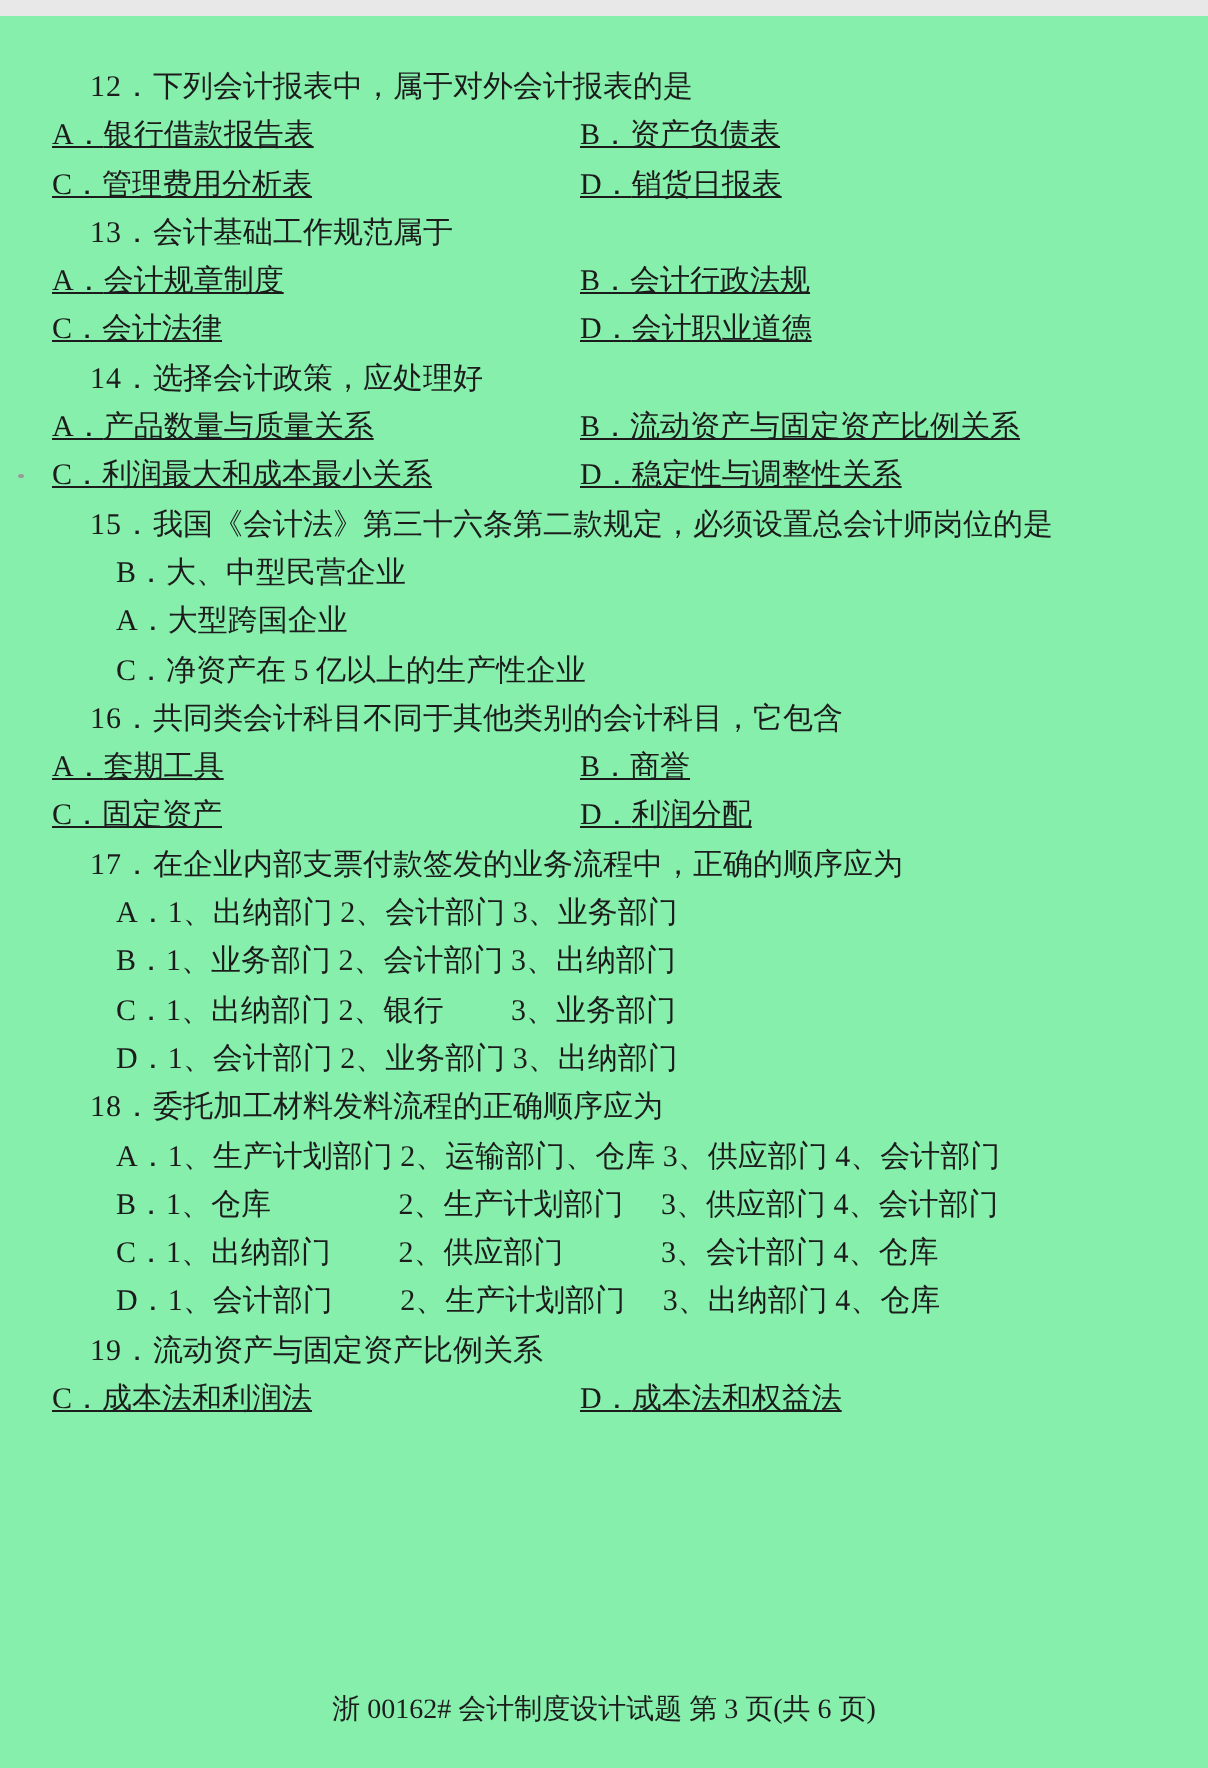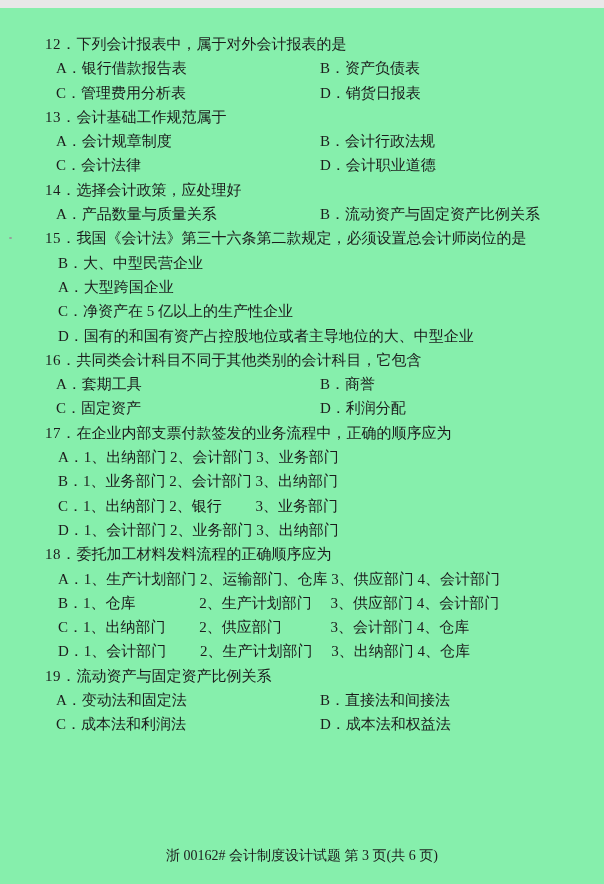--- a/index.html
+++ b/index.html
@@ -10,21 +10,21 @@
     font-family:"Liberation Serif","DejaVu Serif",serif;
     font-size:15px;
     line-height:24.3px;
     color:#1c1c1c;
     overflow:hidden;
     margin:8px auto;
   }
   .content{position:absolute;top:24px;left:0;right:0;}
   .stem{padding-left:45px;white-space:pre-wrap;}
   .qnum{letter-spacing:0.5px;}
-  .opt-row{display:flex;padding-left:56px;}
+  .opt-row{display:flex;padding-left:26px;text-decoration:underline;}
   .opt-row .col-left{width:264px;flex:none;}
   .opt{white-space:pre-wrap;}
   .opts-single .opt{padding-left:58px;}
   .footer{
     position:absolute;left:0;right:0;top:836px;
     text-align:center;font-size:14px;line-height:24px;color:#1c1c1c;
   }
   .speck{
     position:absolute;left:9px;top:229px;width:3px;height:2px;
     background:#9a9a9a;border-radius:50%;
@@ -61,28 +61,31 @@
         <div class="opt"><span>D．</span><span>会计职业道德</span></div>
       </div>
     </section>
 
     <section>
       <div class="stem"><span class="qnum">14．</span><span>选择会计政策，应处理好</span></div>
       <div class="opt-row">
         <div class="opt col-left"><span>A．</span><span>产品数量与质量关系</span></div>
         <div class="opt"><span>B．</span><span>流动资产与固定资产比例关系</span></div>
       </div>
+      <div class="opt-row">
+        <div class="opt col-left"><span>C．</span><span>利润最大和成本最小关系</span></div>
+        <div class="opt"><span>D．</span><span>稳定性与调整性关系</span></div>
+      </div>
     </section>
 
     <section class="opts-single">
       <div class="stem"><span class="qnum">15．</span><span>我国《会计法》第三十六条第二款规定，必须设置总会计师岗位的是</span></div>
       <div class="opt"><span>B．</span><span>大、中型民营企业</span></div>
       <div class="opt"><span>A．</span><span>大型跨国企业</span></div>
       <div class="opt"><span>C．</span><span>净资产在 5 亿以上的生产性企业</span></div>
-      <div class="opt"><span>D．</span><span>国有的和国有资产占控股地位或者主导地位的大、中型企业</span></div>
     </section>
 
     <section>
       <div class="stem"><span class="qnum">16．</span><span>共同类会计科目不同于其他类别的会计科目，它包含</span></div>
       <div class="opt-row">
         <div class="opt col-left"><span>A．</span><span>套期工具</span></div>
         <div class="opt"><span>B．</span><span>商誉</span></div>
       </div>
       <div class="opt-row">
         <div class="opt col-left"><span>C．</span><span>固定资产</span></div>
@@ -102,24 +105,20 @@
       <div class="stem"><span class="qnum">18．</span><span>委托加工材料发料流程的正确顺序应为</span></div>
       <div class="opt"><span>A．</span><span>1、生产计划部门 2、运输部门、仓库 3、供应部门 4、会计部门</span></div>
       <div class="opt"><span>B．</span><span>1、仓库　　　　 2、生产计划部门　 3、供应部门 4、会计部门</span></div>
       <div class="opt"><span>C．</span><span>1、出纳部门　　 2、供应部门　　　 3、会计部门 4、仓库</span></div>
       <div class="opt"><span>D．</span><span>1、会计部门　　 2、生产计划部门　 3、出纳部门 4、仓库</span></div>
     </section>
 
     <section>
       <div class="stem"><span class="qnum">19．</span><span>流动资产与固定资产比例关系</span></div>
       <div class="opt-row">
-        <div class="opt col-left"><span>A．</span><span>变动法和固定法</span></div>
-        <div class="opt"><span>B．</span><span>直接法和间接法</span></div>
-      </div>
-      <div class="opt-row">
         <div class="opt col-left"><span>C．</span><span>成本法和利润法</span></div>
         <div class="opt"><span>D．</span><span>成本法和权益法</span></div>
       </div>
     </section>
 
   </div>
 
   <div class="footer">浙 00162# 会计制度设计试题 第 3 页(共 6 页)</div>
 </div>
 

